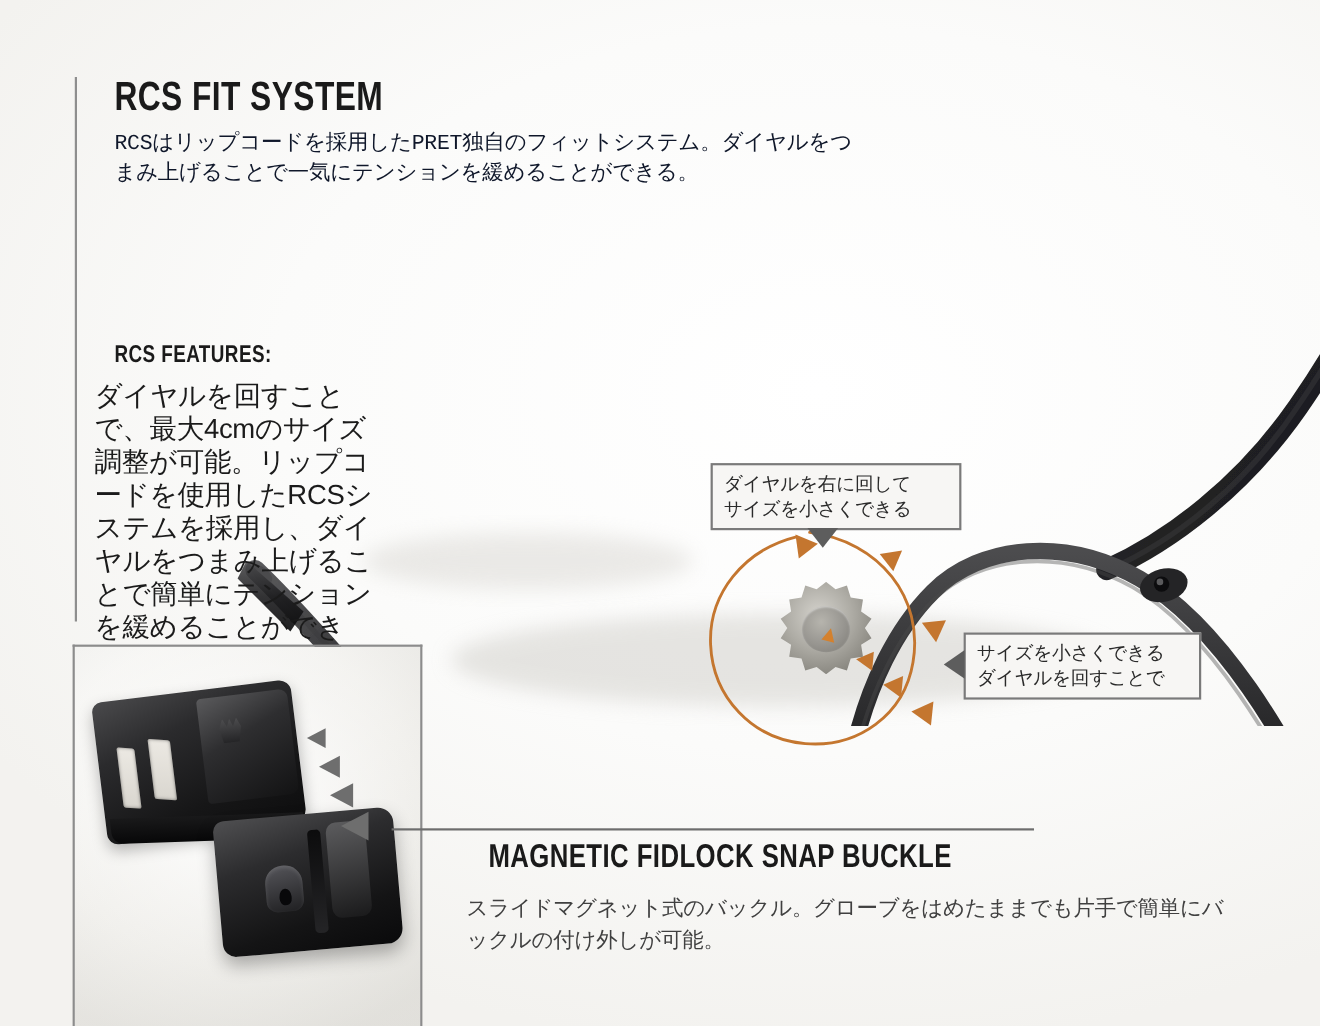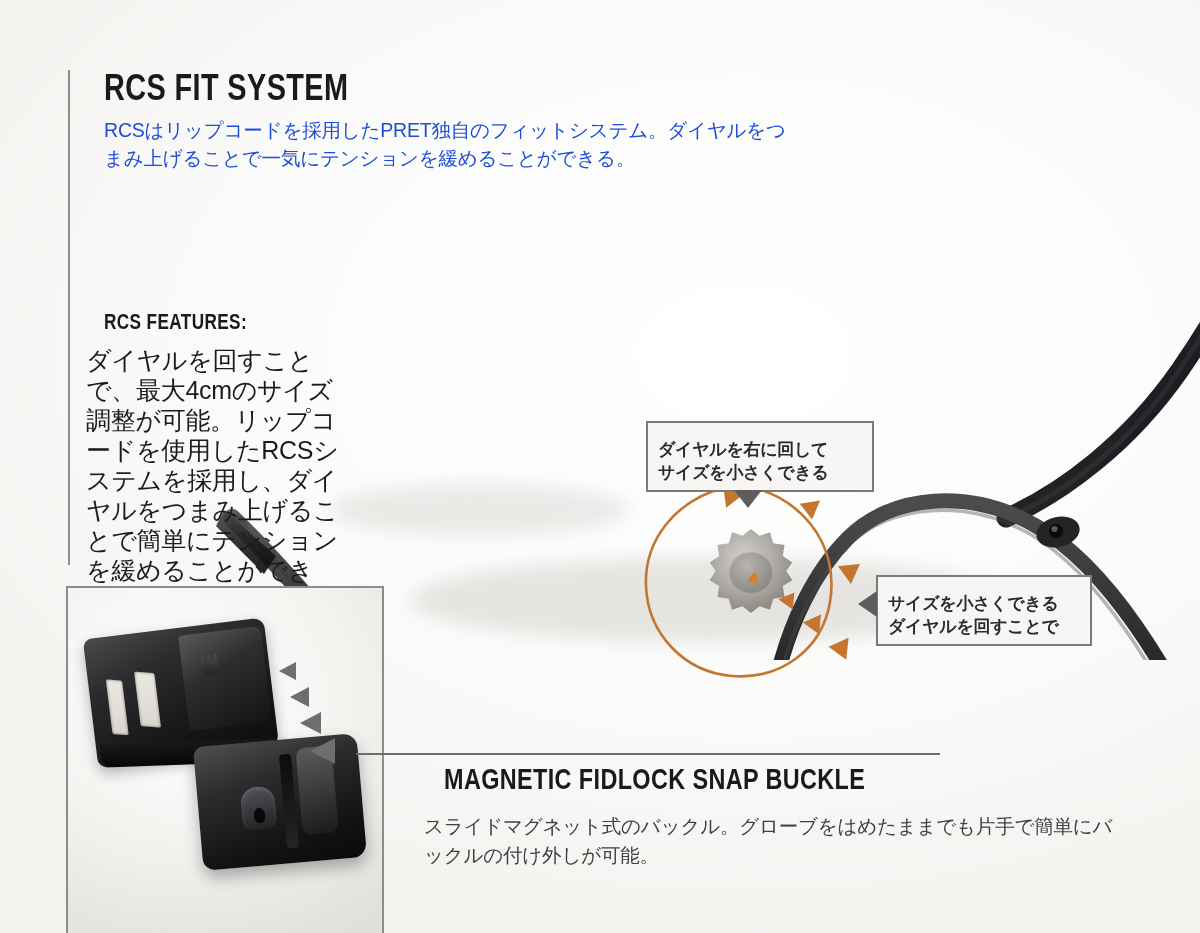--- a/index.html
+++ b/index.html
@@ -58,22 +58,23 @@
     line-height: 40px;
   }
 
   #body-rcs {
     position: absolute;
     left: 104px;
     top: 116px;
     width: 690px;
     font-size: 19.5px;
     line-height: 28px;
-    color: #1d4ed8;
+    color: #0f172a;
     letter-spacing: -0.2px;
+    font-family: Liberation Mono, monospace;
   }
 
   #title-features {
     position: absolute;
     left: 104px;
     top: 310px;
     font-size: 22px;
     line-height: 24px;
   }
 
@@ -303,24 +304,23 @@
 
   
   .callout {
     position: absolute;
     background: #f7f6f4;
     border: 2px solid #7a7a7a;
     color: #2a2a2a;
     font-size: 17px;
     line-height: 23px;
     letter-spacing: -0.3px;
-    padding: 15px 10px 6px 10px;
+    padding: 5px 10px 6px 10px;
     box-sizing: border-box;
     white-space: nowrap;
-    font-weight: bold;
   }
   #callout-tighten {
     left: 646px;
     top: 421px;
     width: 228px;
   }
   #callout-tighten .ptr {
     position: absolute;
     left: 86px; bottom: -18px;
     width: 0; height: 0;

